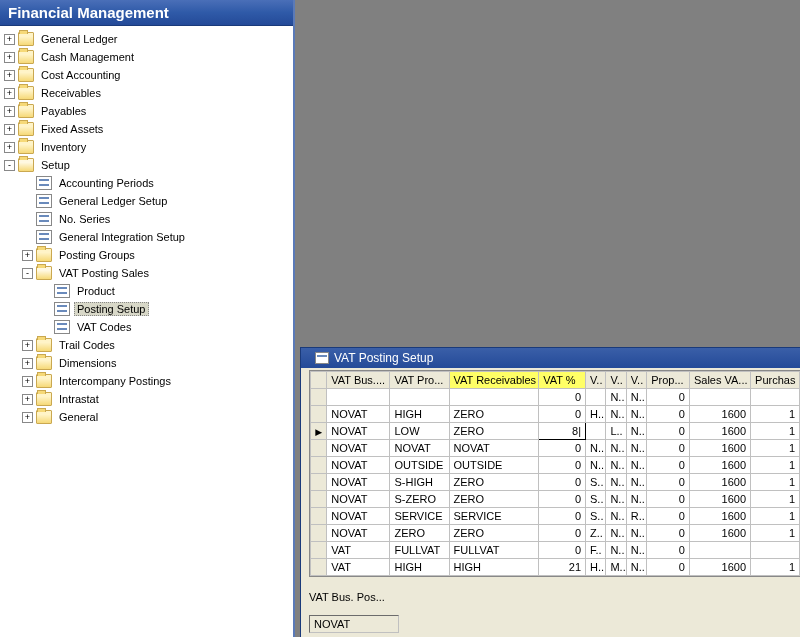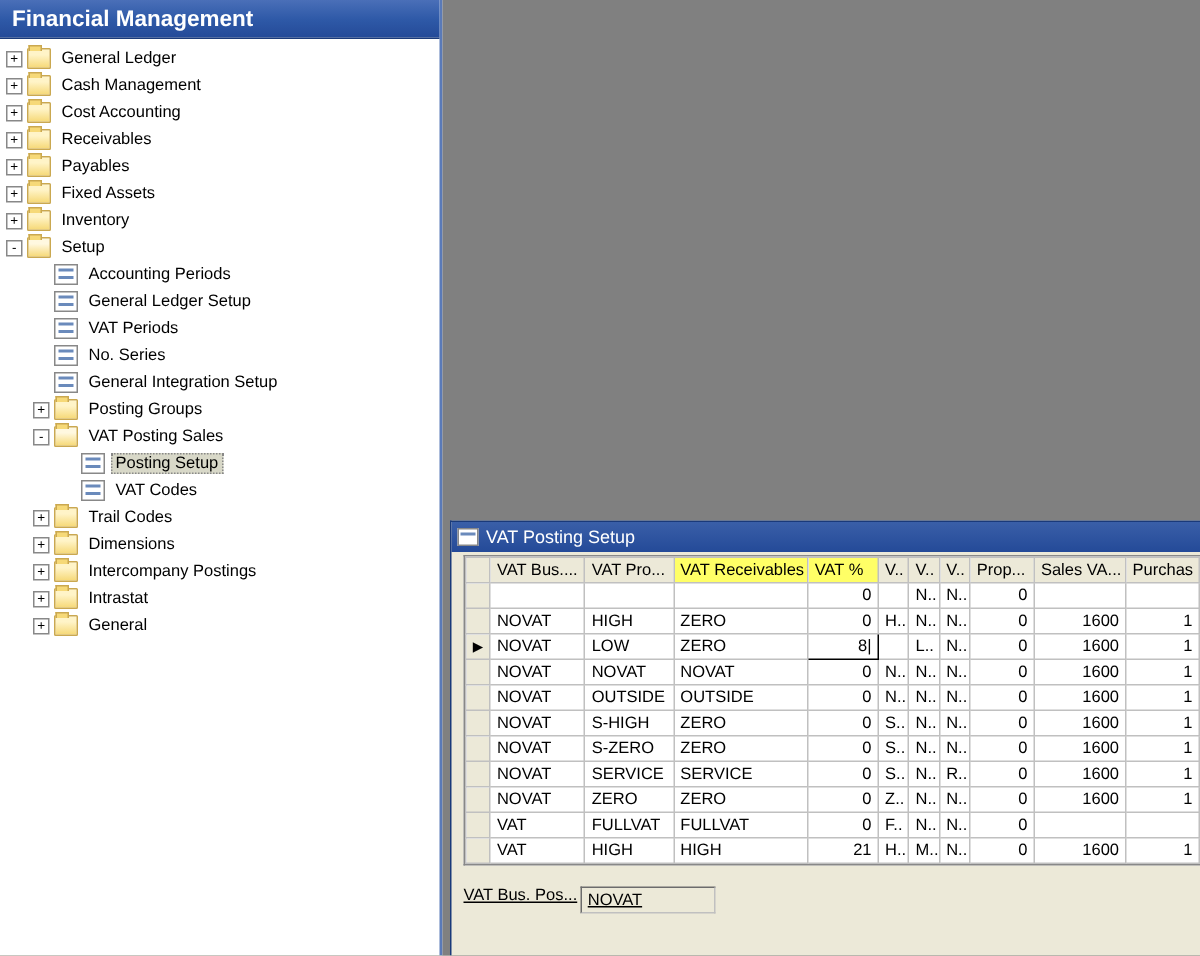--- a/index.html
+++ b/index.html
@@ -128,21 +128,21 @@
     border: 1px solid #1a3a7a;
     border-right: none;
     border-bottom: none;
     display: flex;
     flex-direction: column;
   }
   .grid-title {
     background: linear-gradient(to bottom, #3a5fa8, #244a98);
     color: #fff;
     font-size: 12px;
-    padding: 3px 4px;
+    padding: 3px 14px;
     display: flex;
     align-items: center;
     gap: 5px;
   }
   .grid-title-icon {
     width: 14px; height: 12px;
     background: #fff;
     border: 1px solid #888;
     position: relative;
   }
@@ -190,21 +190,21 @@
   .editing {
     background: #fff;
     border: 1px solid #000 !important;
   }
   .detail-bar {
     margin: 14px 0 0 8px;
     display: flex;
     gap: 18px;
     align-items: flex-start;
   }
-  .detail-field { display: flex; flex-direction: row; gap: 2px; text-decoration: underline; }
+  .detail-field { display: flex; flex-direction: column; gap: 12px; }
   .detail-field label { font-size: 11px; color: #000; }
   .detail-field .val {
     border: 1px inset #c0c0c0;
     background: #ece9d8;
     padding: 2px 4px;
     min-width: 90px;
     height: 18px;
   }
   .arrow {
     font-size: 9px;
@@ -275,45 +275,45 @@
         <div class="tree-node">
           <span class="indent" style="width: 18px;"></span>
           <span class="tree-toggle blank"></span>
           <span class="tree-icon card-icon"></span>
           <span class="tree-label">General Ledger Setup</span>
         </div>
         <div class="tree-node">
           <span class="indent" style="width: 18px;"></span>
           <span class="tree-toggle blank"></span>
           <span class="tree-icon card-icon"></span>
-          <span class="tree-label">VAT Periods</span>
-        </div>
-        <div class="tree-node">
-          <span class="indent" style="width: 18px;"></span>
-          <span class="tree-toggle blank"></span>
-          <span class="tree-icon card-icon"></span>
           <span class="tree-label">No. Series</span>
         </div>
         <div class="tree-node">
           <span class="indent" style="width: 18px;"></span>
           <span class="tree-toggle blank"></span>
           <span class="tree-icon card-icon"></span>
           <span class="tree-label">General Integration Setup</span>
         </div>
         <div class="tree-node">
           <span class="indent" style="width: 18px;"></span>
           <span class="tree-toggle">+</span>
           <span class="tree-icon folder-closed"></span>
           <span class="tree-label">Posting Groups</span>
         </div>
         <div class="tree-node">
           <span class="indent" style="width: 18px;"></span>
           <span class="tree-toggle">-</span>
           <span class="tree-icon folder-open"></span>
           <span class="tree-label">VAT Posting Sales</span>
+        </div>
+        <div class="tree-node">
+          <span class="indent" style="width: 36px;"></span>
+          <span class="tree-toggle blank"></span>
+          <span class="tree-icon card-icon"></span>
+          <span class="tree-label">Product</span>
         </div>
         <div class="tree-node">
           <span class="indent" style="width: 36px;"></span>
           <span class="tree-toggle blank"></span>
           <span class="tree-icon card-icon"></span>
           <span class="tree-label selected">Posting Setup</span>
         </div>
         <div class="tree-node">
           <span class="indent" style="width: 36px;"></span>
           <span class="tree-toggle blank"></span>

